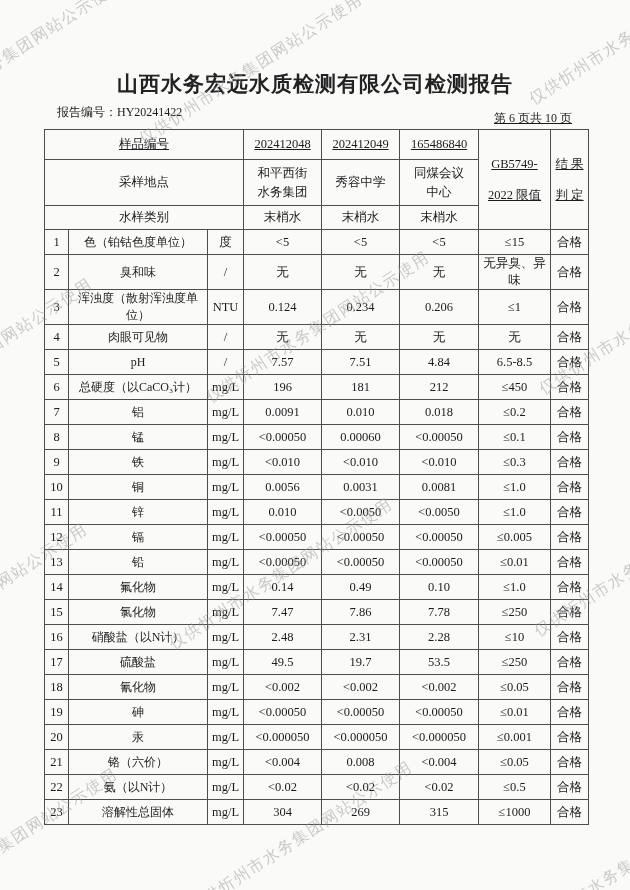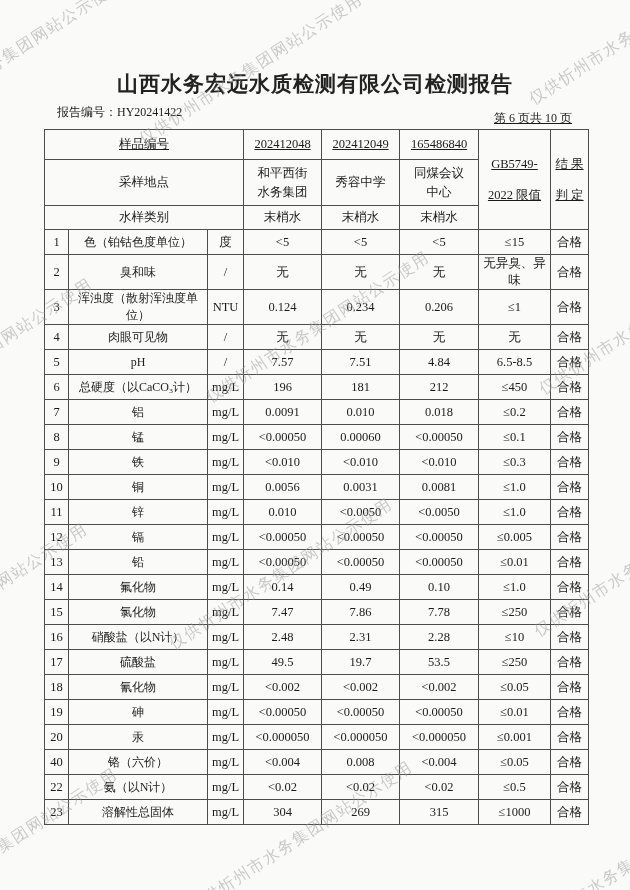--- a/index.html
+++ b/index.html
@@ -314,21 +314,21 @@
           <td>20</td>
           <td class="item">汞</td>
           <td>mg/L</td>
           <td>&lt;0.000050</td>
           <td>&lt;0.000050</td>
           <td>&lt;0.000050</td>
           <td>≤0.001</td>
           <td>合格</td>
         </tr>
         <tr>
-          <td>40</td>
+          <td>21</td>
           <td class="item">铬（六价）</td>
           <td>mg/L</td>
           <td>&lt;0.004</td>
           <td>0.008</td>
           <td>&lt;0.004</td>
           <td>≤0.05</td>
           <td>合格</td>
         </tr>
         <tr>
           <td>22</td>

